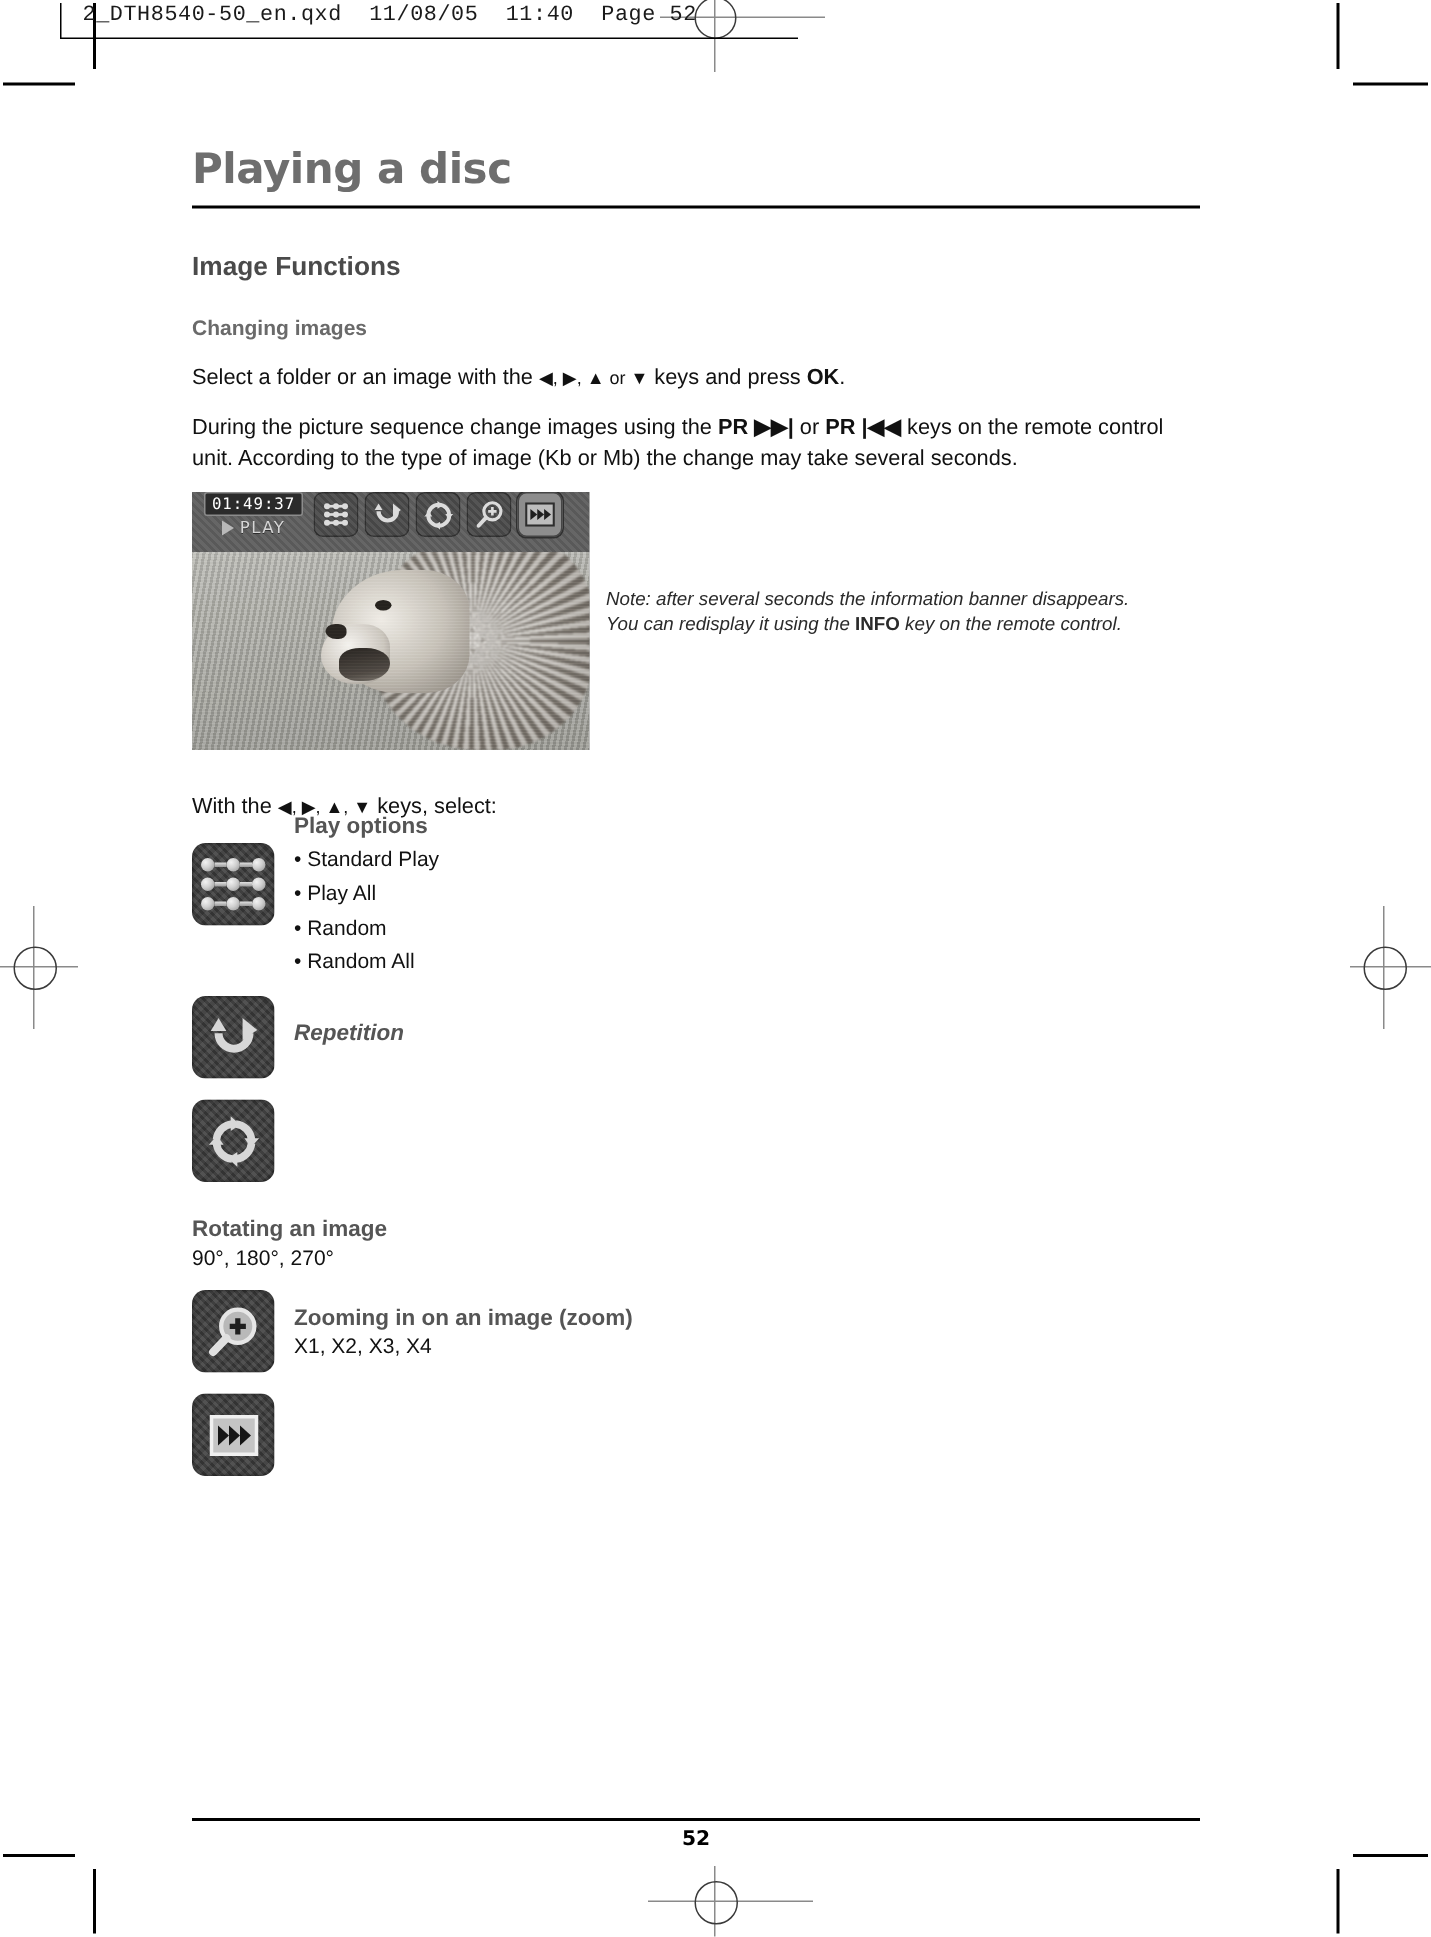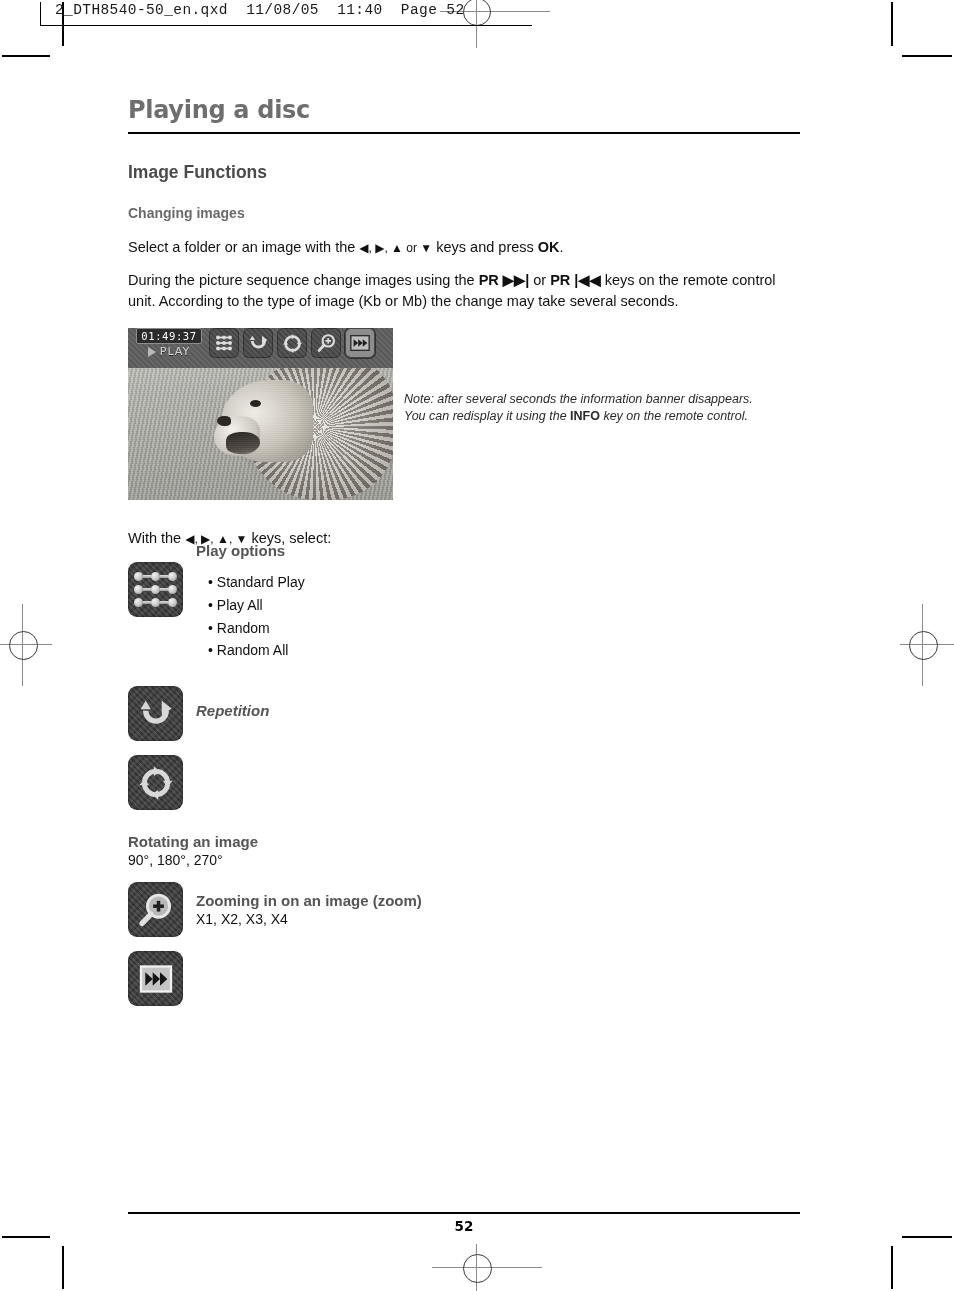--- a/index.html
+++ b/index.html
@@ -48,21 +48,21 @@
 
   
   #page {
     position: absolute;
     left: 128px;
     top: 96px;
     width: 672px;
   }
 
   #page-title {
-    font-size: 24px;
+    font-size: 28px;
     font-weight: bold;
     color: #6e6e6e;
     letter-spacing: -0.3px;
     margin: 0 0 8px 0;
     font-family: "DejaVu Sans", sans-serif;
   }
   #title-rule {
     height: 1.6px;
     background: #000;
     width: 100%;
@@ -273,21 +273,21 @@
     color: #555555;
     margin: 0 0 2px 0;
   }
   .func-sub {
     font-size: 14px;
     color: #111;
     margin: 0;
   }
   .func-bullets {
     list-style: none;
-    margin: 12px;
+    margin: 0;
     padding: 0;
   }
   .func-bullets li {
     font-size: 14px;
     color: #111;
     line-height: 1.63;
   }
   .func-bullets li::before { content: "• "; }
 
   

